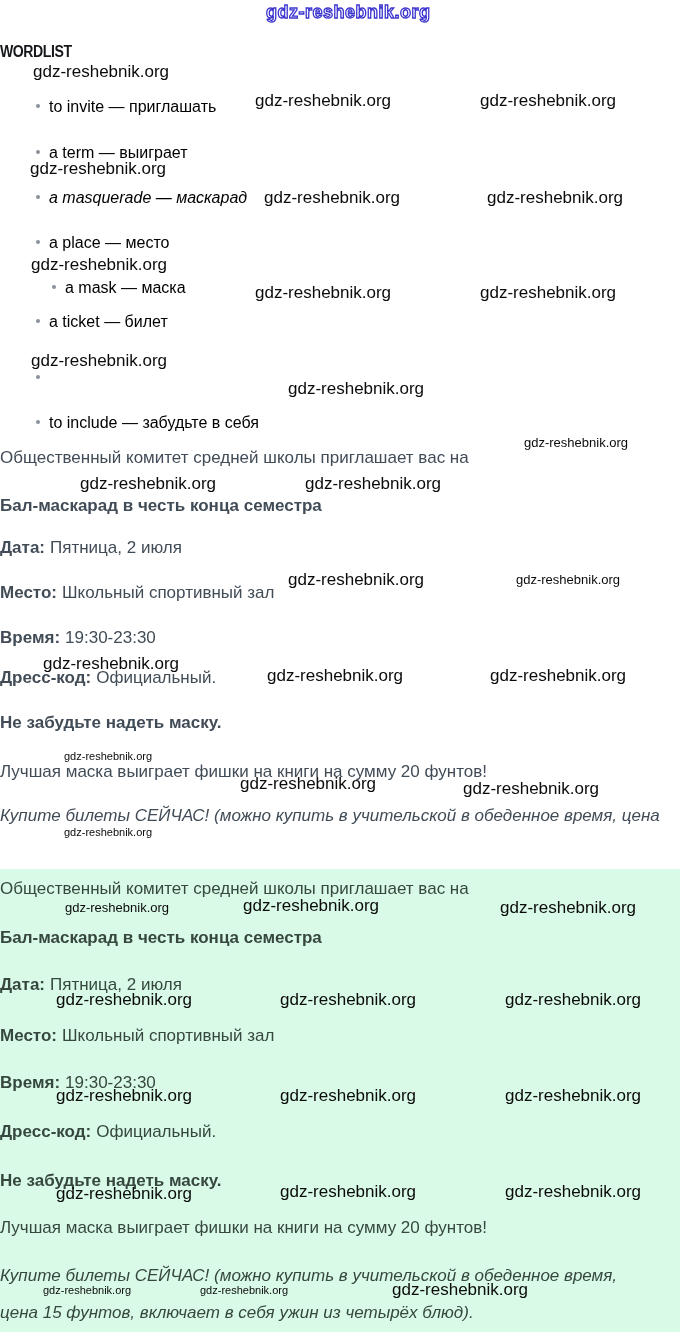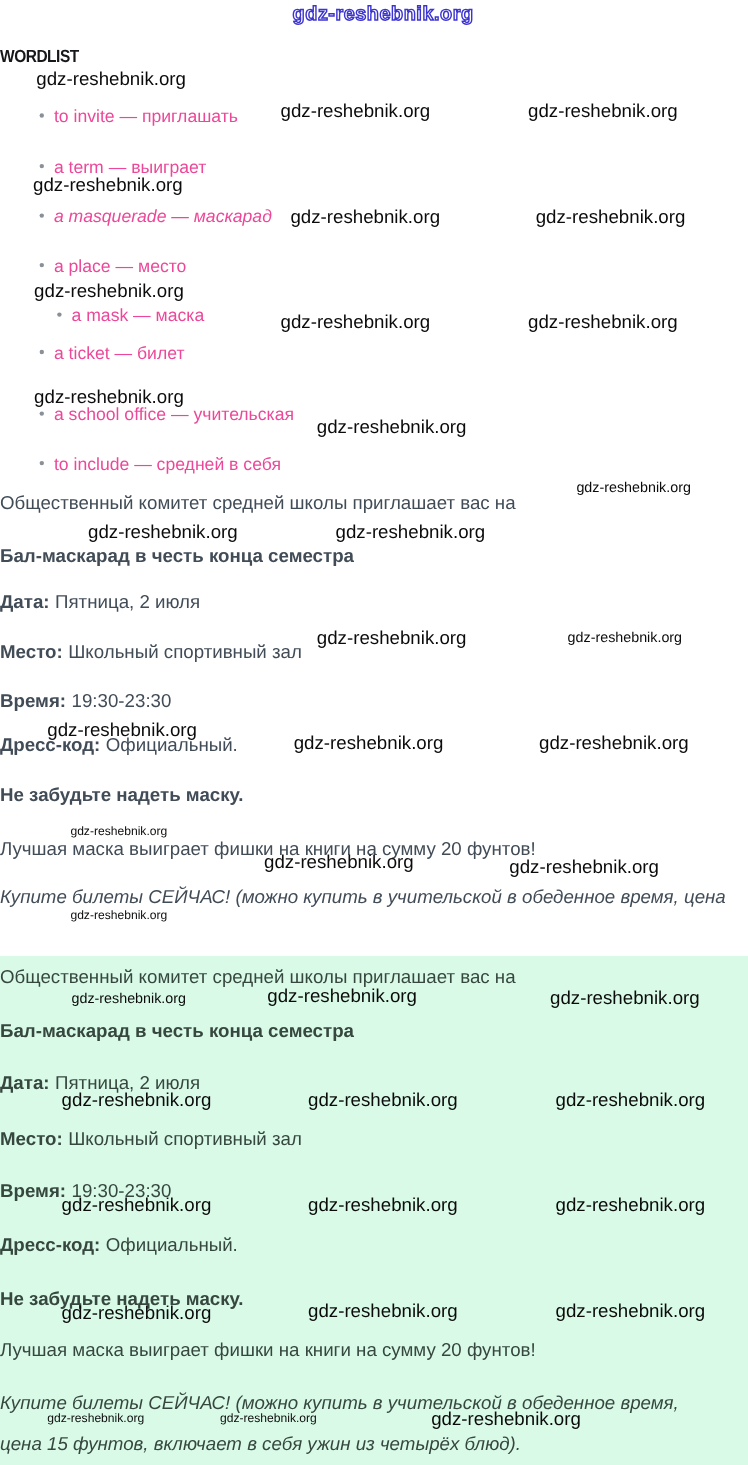--- a/index.html
+++ b/index.html
@@ -1,21 +1,21 @@
 <!DOCTYPE html>
 <html><head>
 <meta charset="utf-8">
 <style>
   html,body{margin:0;padding:0;background:#ffffff;}
   #page{position:relative;width:680px;height:1332px;overflow:hidden;background:#ffffff;
         font-family:"Liberation Sans","DejaVu Sans",sans-serif;}
   .abs{position:absolute;white-space:nowrap;}
   
   .txt{font-size:17px;line-height:20px;color:#414c57;}
-  .bullet-item{font-size:16px;line-height:19px;color:#ec4899;}
+  .bullet-item{font-size:16px;line-height:19px;color:#000000;}
   .dot{display:inline-block;width:4px;height:4px;border-radius:50%;background:#8a9097;
        vertical-align:middle;margin-right:9px;position:relative;top:-2px;}
   .bold{font-weight:bold;}
   .ital{font-style:italic;}
   .lbl{font-weight:bold;}
   .val{margin-left:5px;}
   
   .wl-title{font-size:16px;font-weight:bold;color:#15171a;letter-spacing:-0.5px;
             transform:scaleX(0.88);transform-origin:left center;}
   
@@ -54,24 +54,24 @@
   <div class="abs bullet-item" style="left:36px;top:233px;"><span class="dot"></span><span>a place — место</span></div>
   <div class="abs wm" style="left:31px;top:255px;">gdz-reshebnik.org</div>
 
   <div class="abs bullet-item" style="left:52px;top:278px;"><span class="dot"></span><span>a mask — маска</span></div>
   <div class="abs wm" style="left:255px;top:283px;">gdz-reshebnik.org</div>
   <div class="abs wm" style="left:480px;top:283px;">gdz-reshebnik.org</div>
 
   <div class="abs bullet-item" style="left:36px;top:312px;"><span class="dot"></span><span>a ticket — билет</span></div>
   <div class="abs wm" style="left:31px;top:351px;">gdz-reshebnik.org</div>
 
-  <div class="abs bullet-item" style="left:36px;top:368px;"><span class="dot"></span><span>a school office — учительская</span></div>
+  <div class="abs bullet-item" style="left:36px;top:368px;"><span class="dot"></span></div>
   <div class="abs wm" style="left:288px;top:379px;">gdz-reshebnik.org</div>
 
-  <div class="abs bullet-item" style="left:36px;top:413px;"><span class="dot"></span><span>to include — средней в себя</span></div>
+  <div class="abs bullet-item" style="left:36px;top:413px;"><span class="dot"></span><span>to include — забудьте в себя</span></div>
   <div class="abs wm-sm" style="left:524px;top:435px;">gdz-reshebnik.org</div>
 
   <div class="abs txt" style="left:0;top:448px;">Общественный комитет средней школы приглашает вас на</div>
   <div class="abs wm" style="left:80px;top:474px;">gdz-reshebnik.org</div>
   <div class="abs wm" style="left:305px;top:474px;">gdz-reshebnik.org</div>
 
   <div class="abs txt bold" style="left:0;top:496px;">Бал-маскарад в честь конца семестра</div>
 
   <div class="abs txt" style="left:0;top:538px;"><span class="lbl">Дата:</span><span class="val">Пятница, 2 июля</span></div>
 

